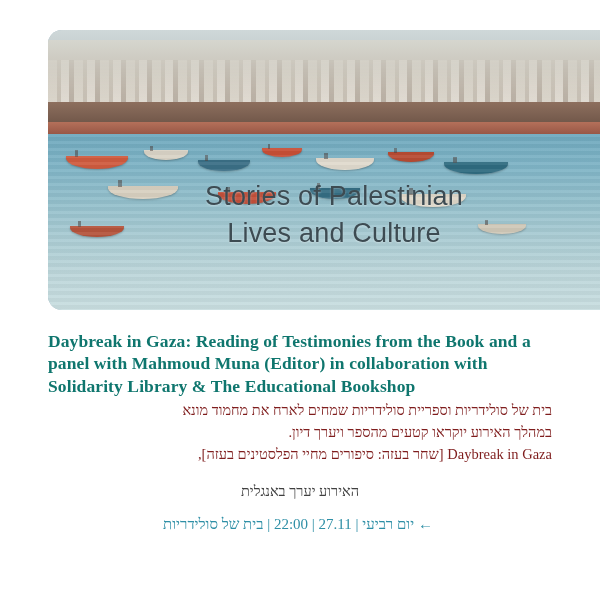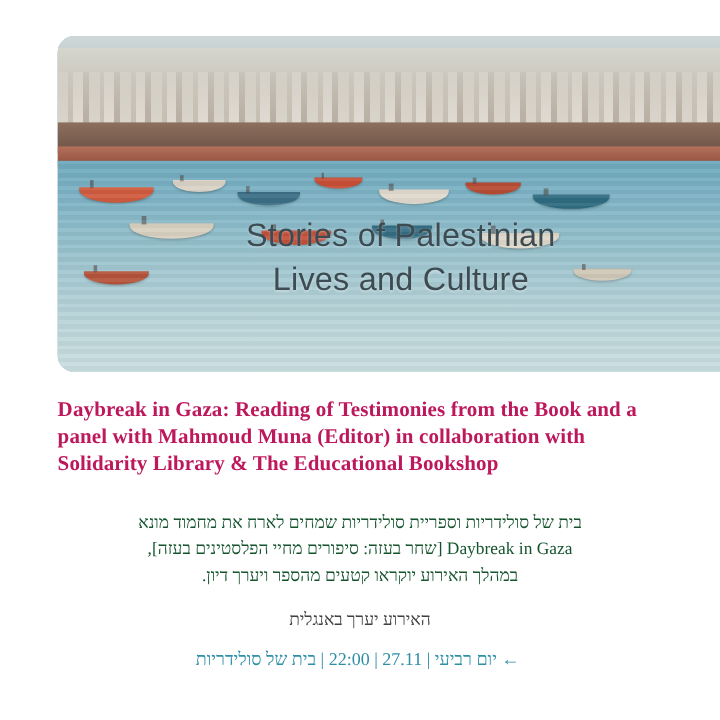--- a/index.html
+++ b/index.html
@@ -115,31 +115,30 @@
     text-shadow: 0 1px 2px rgba(255,255,255,0.35);
   }
 
   
   .title {
     margin: 20px 0 0 0;
     font-family: "Liberation Serif", serif;
     font-weight: bold;
     font-size: 17.5px;
     line-height: 1.28;
-    color: #be185d;
+    color: #0f766e;
     letter-spacing: 0.1px;
   }
   .body-rtl {
     direction: rtl;
-    text-align: center;
-    margin-top: 28px;
+    margin-top: 2px;
     font-family: "Liberation Serif", serif;
     font-size: 14.5px;
     line-height: 1.52;
-    color: #14532d;
+    color: #7f1d1d;
   }
   .body-note {
     direction: rtl;
     text-align: center;
     margin-top: 18px;
     font-family: "Liberation Serif", serif;
     font-size: 14.5px;
     color: #404040;
   }
   .link-line {
@@ -183,22 +182,22 @@
     <div class="hero-caption">
       <div>Stories of Palestinian</div>
       <div>Lives and Culture</div>
     </div>
   </div>
 
   <h1 class="title">Daybreak in Gaza: Reading of Testimonies from the Book and a panel with Mahmoud Muna (Editor) in collaboration with Solidarity Library &amp; The Educational Bookshop</h1>
 
   <div class="body-rtl">
     <div>בית של סולידריות וספריית סולידריות שמחים לארח את מחמוד מונא</div>
+    <div>במהלך האירוע יוקראו קטעים מהספר ויערך דיון.</div>
     <div>Daybreak in Gaza [שחר בעזה: סיפורים מחיי הפלסטינים בעזה],</div>
-    <div>במהלך האירוע יוקראו קטעים מהספר ויערך דיון.</div>
   </div>
 
   <div class="body-note">האירוע יערך באנגלית</div>
 
   <div class="link-line">
     <span class="arrow">←</span>
     <span>יום רביעי | 27.11 | 22:00 | בית של  סולידריות</span>
   </div>
 
 </div>

